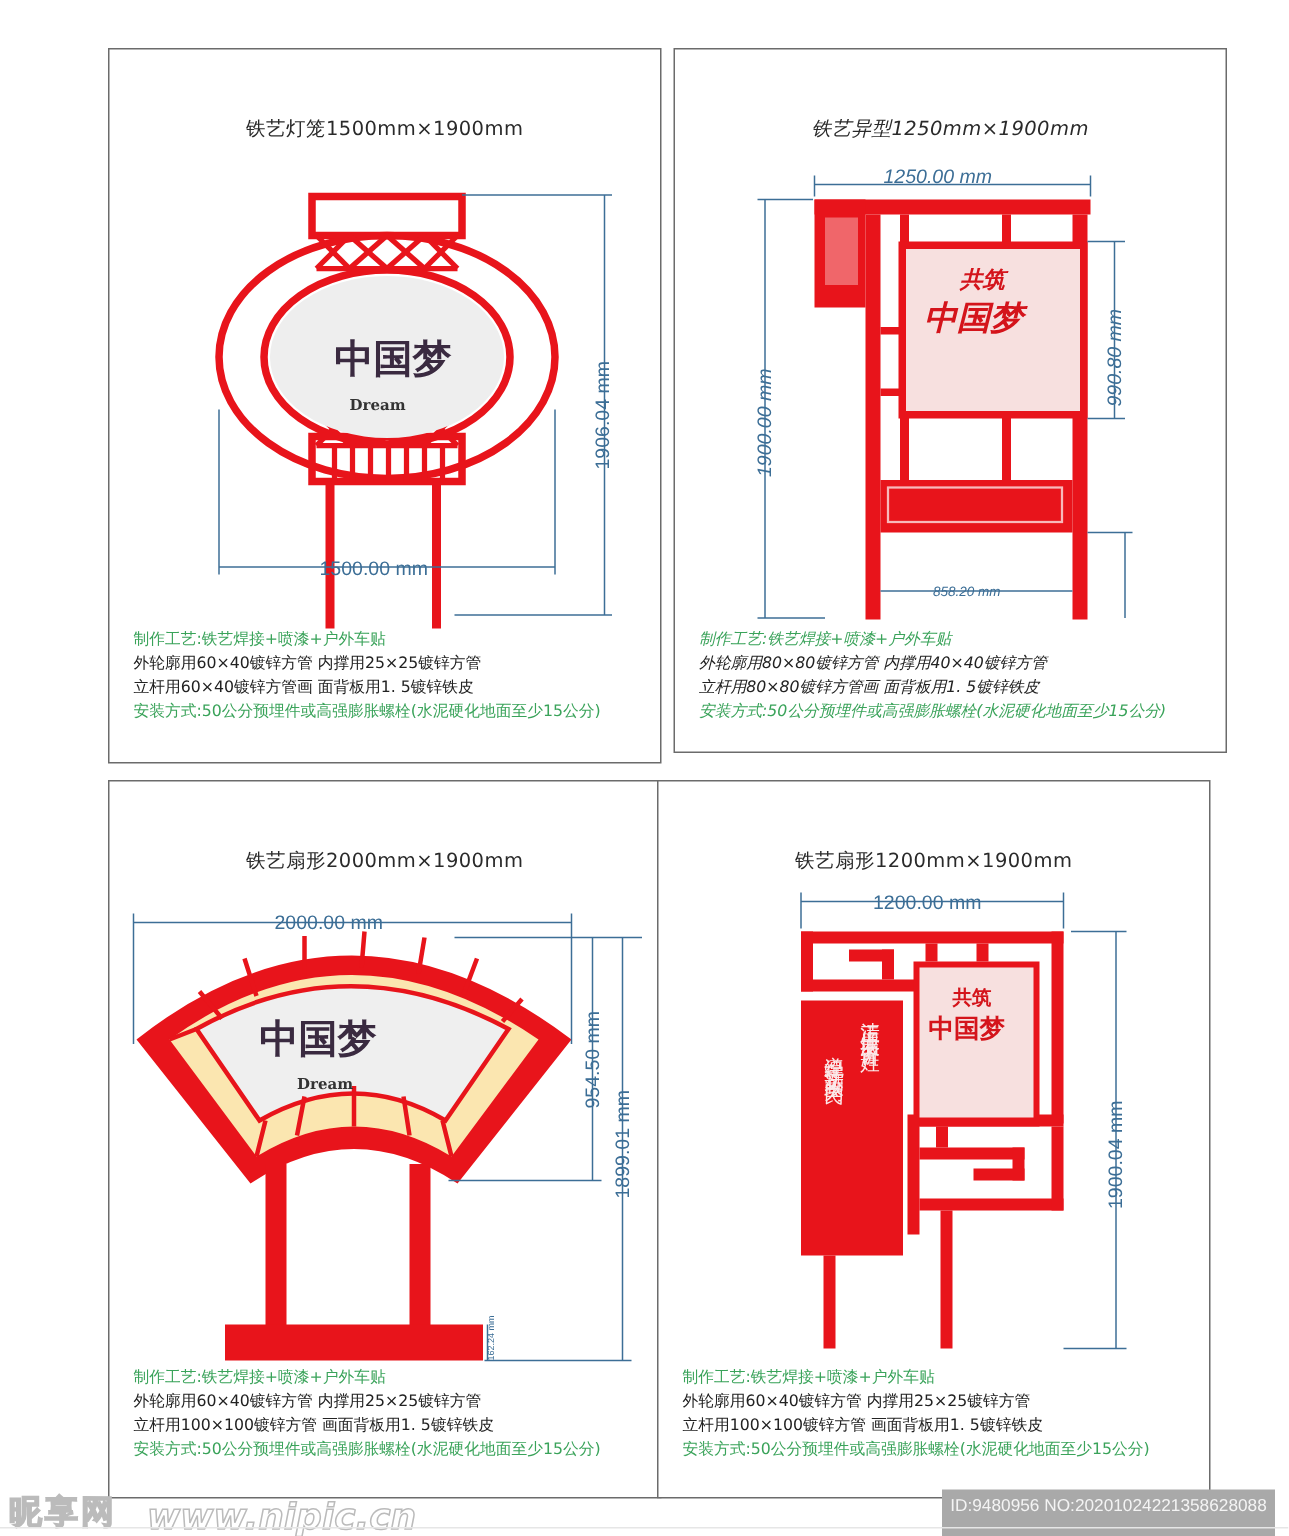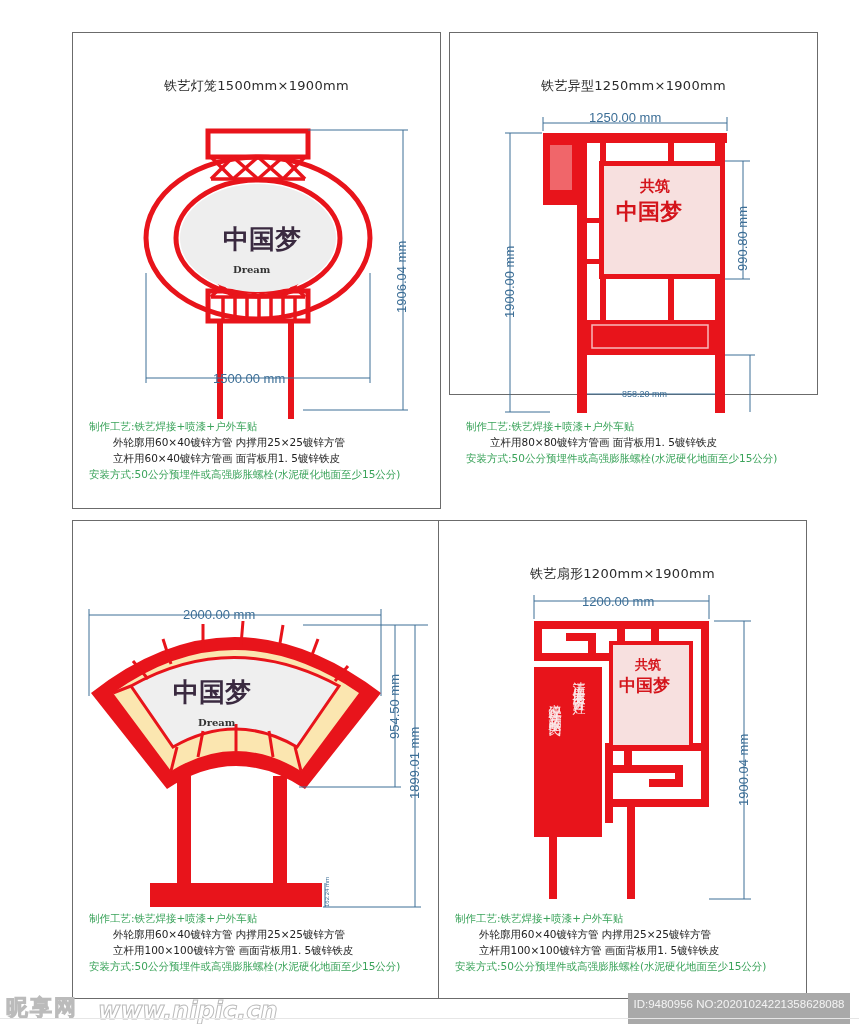--- a/index.html
+++ b/index.html
@@ -1,21 +1,21 @@
 <!DOCTYPE html>
 <html><head>
 <meta charset="utf-8">
 <style>
   html,body{margin:0;padding:0;}
   body{width:859px;height:1024px;background:#ffffff;position:relative;overflow:hidden;font-family:"DejaVu Sans",sans-serif;}
   .panel{position:absolute;border:1.5px solid #6b6b6b;background:#fff;box-sizing:border-box;}
   .ptitle{position:absolute;left:0;right:0;text-align:center;font-size:13px;color:#2a2a2a;letter-spacing:0.3px;}
   .spec{position:absolute;left:16px;font-size:10.5px;line-height:16px;}
   .spec .g{color:#3aa35a;}
-  .spec .k{color:#222;margin-left:24px;}
+  .spec .k{color:#222;}
   svg{position:absolute;left:0;top:0;overflow:visible;}
   .dim{font-family:"Liberation Sans",sans-serif;fill:#3c6e96;}
   .watermark-logo{position:absolute;left:6px;top:993px;font-size:22px;color:#fff;font-weight:bold;-webkit-text-stroke:1px #bbb;letter-spacing:2px;font-family:"DejaVu Sans",sans-serif;text-align:center;}
   .watermark-url{position:absolute;left:98px;top:997px;font-size:24px;color:#fff;-webkit-text-stroke:1px #bbb;font-style:italic;font-weight:bold;font-family:"DejaVu Sans",sans-serif;}
   .idbar{position:absolute;left:628px;top:993px;width:222px;height:38px;background:#a9a9a9;color:#f4f4f4;font-size:11.5px;line-height:22px;text-align:center;font-family:"Liberation Sans",sans-serif;}
   .bottomline{position:absolute;left:0;right:0;top:1018px;height:1px;background:#e6e6e6;}
 </style>
 </head>
 <body>
 
@@ -74,21 +74,21 @@
     <text class="dim" x="0" y="0" font-size="13" transform="translate(333,280) rotate(-90)">1906.04 mm</text>
   </svg>
   <div class="spec" style="top:385px;">
     <div class="g">制作工艺:铁艺焊接+喷漆+户外车贴</div>
     <div class="k">外轮廓用60×40镀锌方管 内撑用25×25镀锌方管</div>
     <div class="k">立杆用60×40镀锌方管画 面背板用1. 5镀锌铁皮</div>
     <div class="g">安装方式:50公分预埋件或高强膨胀螺栓(水泥硬化地面至少15公分)</div>
   </div>
 </div>
 
-<div class="panel" style="left:449px;top:32px;width:369px;height:363px;">
+<div class="panel" style="left:449px;top:32px;width:369px;height:470px;font-style:italic;">
   <div class="ptitle" style="top:44px;">铁艺异型1250mm×1900mm</div>
   <svg width="369" height="477">
     <g fill="#e8141b">
       <rect x="93" y="100" width="184" height="10"></rect>
       <rect x="93" y="100" width="34" height="72"></rect>
       <rect x="127" y="110" width="10" height="270"></rect>
       <rect x="265" y="110" width="10" height="270"></rect>
       <rect x="150" y="110" width="6" height="22"></rect>
       <rect x="218" y="110" width="6" height="22"></rect>
       <rect x="150" y="245" width="6" height="42"></rect>
@@ -118,26 +118,28 @@
       <line x1="300" y1="322" x2="300" y2="379"></line>
       <line x1="137" y1="361" x2="265" y2="361"></line>
     </g>
     <text class="dim" x="139" y="89" font-size="13">1250.00 mm</text>
     <text class="dim" x="0" y="0" font-size="13" transform="translate(64,285) rotate(-90)">1900.00 mm</text>
     <text class="dim" x="0" y="0" font-size="13" transform="translate(297,238) rotate(-90)">990.80 mm</text>
     <text class="dim" x="172" y="364" font-size="9">858.20 mm</text>
   </svg>
   <div class="spec" style="top:385px;">
     <div class="g">制作工艺:铁艺焊接+喷漆+户外车贴</div>
+    <div class="k">外轮廓用80×80镀锌方管 内撑用40×40镀锌方管</div>
     <div class="k">立杆用80×80镀锌方管画 面背板用1. 5镀锌铁皮</div>
     <div class="g">安装方式:50公分预埋件或高强膨胀螺栓(水泥硬化地面至少15公分)</div>
   </div>
 </div>
 
 <div class="panel" style="left:72px;top:520px;width:369px;height:479px;">
+  <div class="ptitle" style="top:44px;">铁艺扇形2000mm×1900mm</div>
   <svg width="369" height="479">
     <path d="M18,172 Q160,60 308,172 L232,268 Q163,222 94,268 Z" fill="#e8141b"></path>
     <path d="M40,172 Q160,86 286,172 L228,250 Q163,210 98,250 Z" fill="#fbe6b0"></path>
     <path d="M58,165 Q160,108 266,165 L224,226 Q163,190 100,226 Z" fill="#efefef" stroke="#e8141b" stroke-width="3"></path>
     <g stroke="#e8141b" stroke-width="3" fill="none">
       <path d="M40,172 L58,165 M60,140 L75,158 M90,118 L98,143 M130,103 L130,128 M170,100 L168,124 M210,104 L206,128 M245,118 L236,142 M275,145 L262,160"></path>
       <path d="M98,250 L104,226 M125,236 L130,210 M163,230 L163,203 M200,236 L196,210 M228,250 L222,226"></path>
     </g>
     <text x="100" y="180" font-size="26" fill="#3a2a40" font-weight="bold" font-family="DejaVu Serif, serif">中国梦</text>
     <text x="125" y="205" font-size="10" fill="#333" font-weight="bold" font-family="DejaVu Serif, serif">Dream</text>

